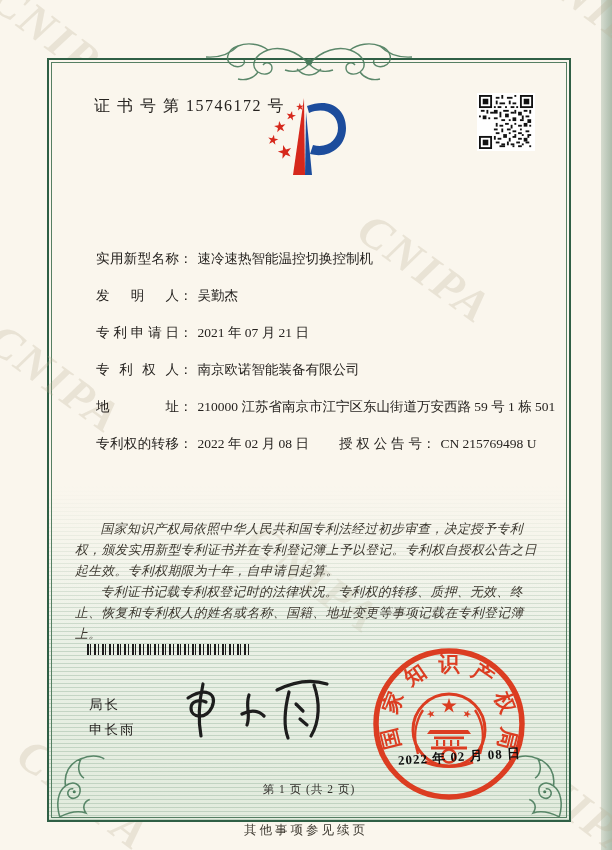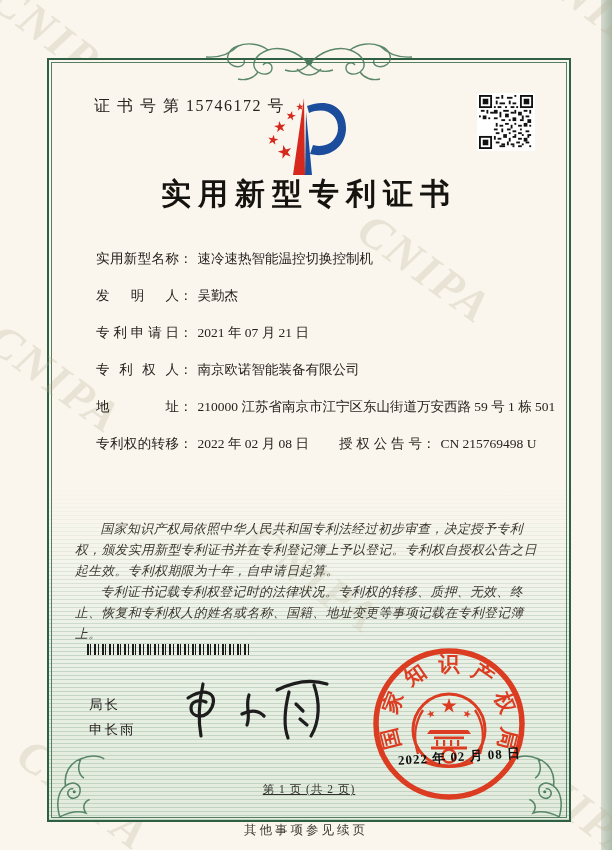--- a/index.html
+++ b/index.html
@@ -41,21 +41,21 @@
   .body-text{position:absolute;left:26px;top:459px;width:470px;
     font-size:12.8px;line-height:21px;font-style:italic;color:#3c382f;letter-spacing:0.4px;}
   .body-text p{margin:0;text-indent:2em;}
   .barcode{position:absolute;left:38px;top:584px;width:162px;height:11px;
     background:repeating-linear-gradient(90deg,#1b1b1b 0 2px,transparent 2px 3px,#1b1b1b 3px 4px,transparent 4px 7px,#1b1b1b 7px 9px,transparent 9px 11px,#1b1b1b 11px 12px,transparent 12px 15px);}
   .sig-block{position:absolute;left:40px;top:632px;font-size:13.5px;letter-spacing:2px;line-height:25px;}
   .sig-svg{position:absolute;left:112px;top:608px;}
   .seal{position:absolute;left:312px;top:580px;opacity:0.95;}
   .seal-date{position:absolute;left:318px;top:688px;width:185px;text-align:center;
     font-size:13px;font-weight:600;color:#0e0e0e;letter-spacing:1px;transform:rotate(-3.5deg);z-index:5;}
-  .page-num{position:absolute;left:0;top:722px;width:100%;text-align:center;font-size:11.5px;letter-spacing:1px;color:#33312c;text-decoration:underline;}
+  .page-num{position:absolute;left:0;top:722px;width:100%;text-align:center;font-size:11.5px;letter-spacing:1px;color:#33312c;}
   .corner{position:absolute;z-index:2;}
   .corner.left{left:3px;top:688px;}
   .corner.right{left:458px;top:688px;transform:scaleX(-1);}
   .ornament-top{position:absolute;left:50%;top:-22px;transform:translateX(-50%);z-index:2;}
   .footer-note{position:absolute;left:0;top:822px;width:612px;text-align:center;
     font-size:12.5px;letter-spacing:3px;color:#3c382f;}
   .defs-holder{position:absolute;width:0;height:0;overflow:hidden;}
 </style>
 </head>
 <body>
@@ -222,21 +222,20 @@
           <rect x="23" y="1" width="5" height="5"></rect>
           <rect x="1" y="23" width="5" height="5"></rect>
         </g>
       <g fill="#111">
           <rect x="2" y="2" width="3" height="3"></rect>
           <rect x="24" y="2" width="3" height="3"></rect>
           <rect x="2" y="24" width="3" height="3"></rect>
         </g>
     </svg>
 
-    <div class="title">实用新型专利证书</div>
 
     <div class="fields">
       <div class="frow">
         <span class="flabel">实用新型名称</span><span class="fcolon">：</span><span class="fval">速冷速热智能温控切换控制机</span>
       </div>
       <div class="frow">
         <span class="flabel">发明人</span><span class="fcolon">：</span><span class="fval">吴勤杰</span>
       </div>
       <div class="frow">
         <span class="flabel">专利申请日</span><span class="fcolon">：</span><span class="fval">2021 年 07 月 21 日</span>

